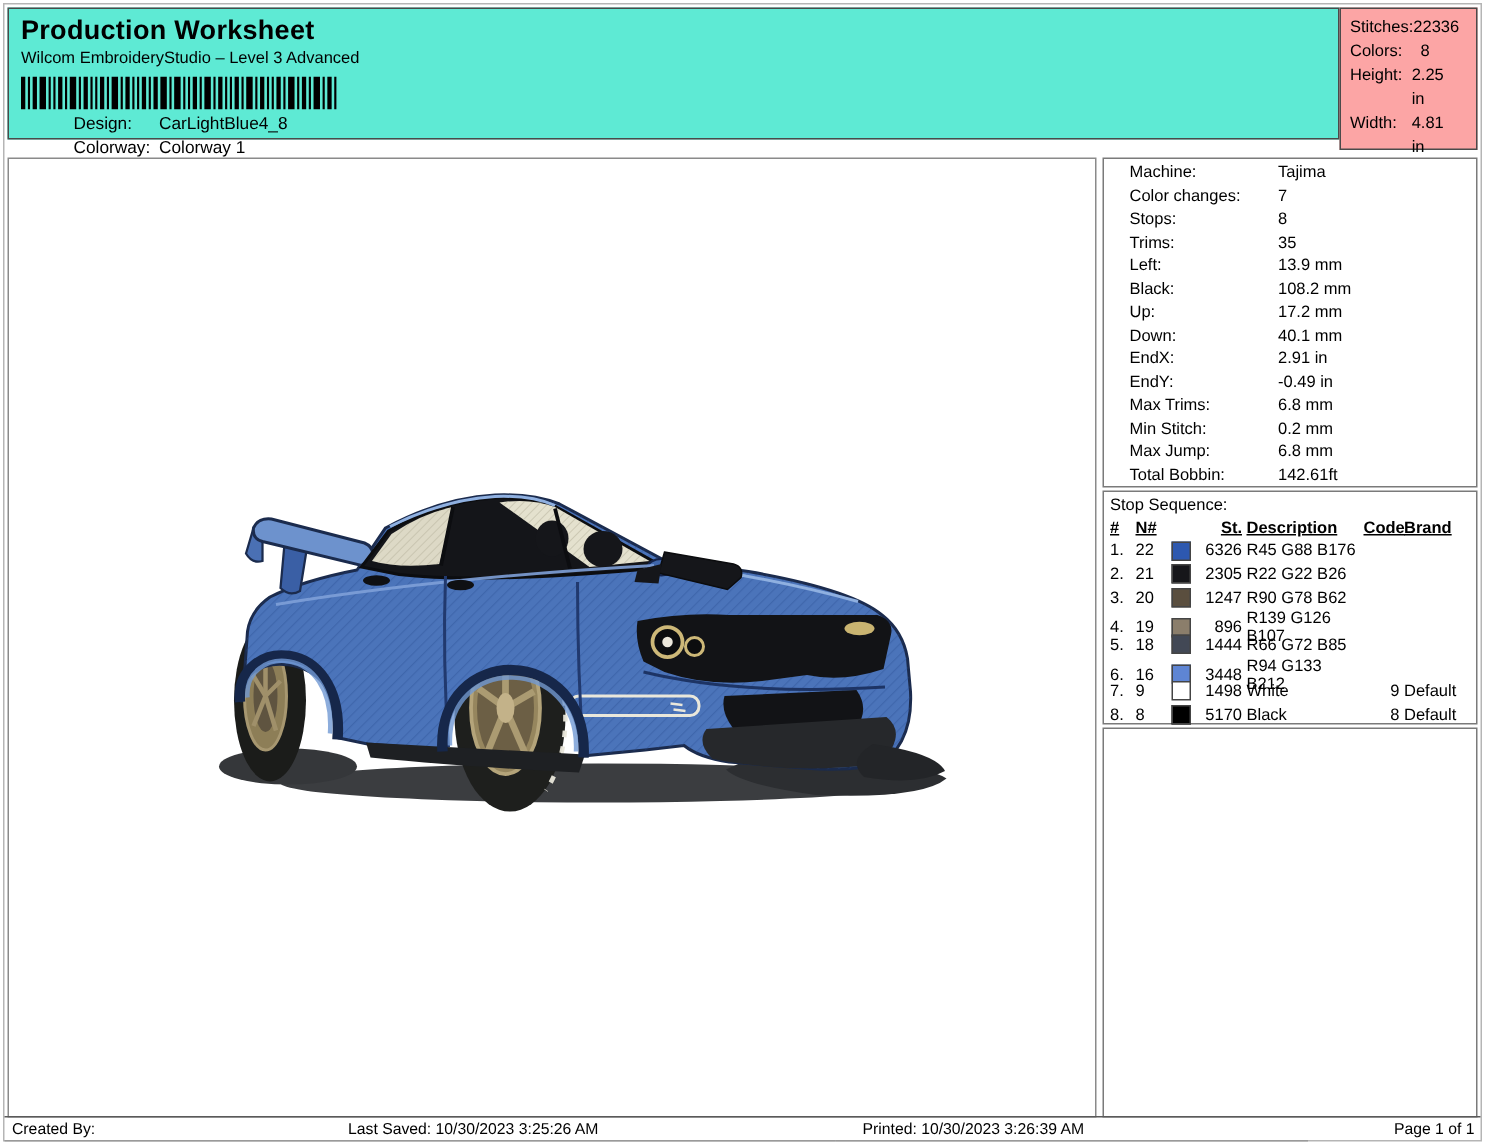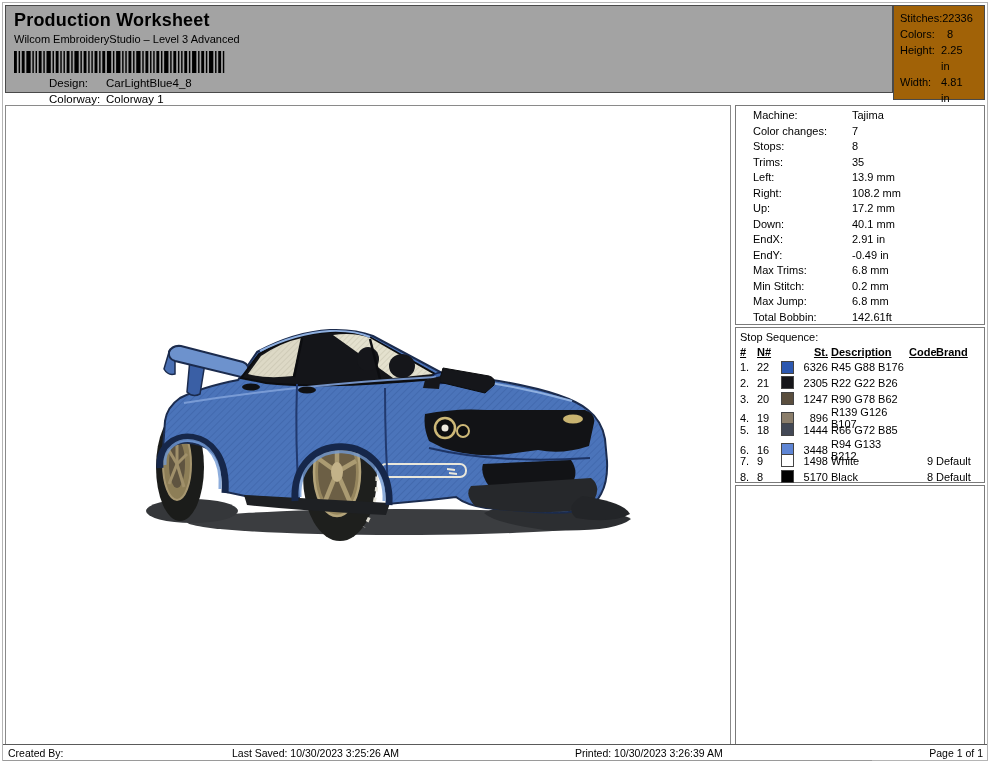--- a/index.html
+++ b/index.html
@@ -1,27 +1,27 @@
 <!DOCTYPE html>
 <html><head>
 <meta charset="utf-8">
 <style>
   html,body{margin:0;padding:0;background:#fff;}
   .page{position:relative;width:990px;height:762px;background:#fff;overflow:hidden;
         font-family:"Liberation Sans","DejaVu Sans",sans-serif;color:#000;}
   .frame{position:absolute;left:2px;top:2px;right:2px;bottom:1px;border:1px solid #b5b5b5;pointer-events:none;}
 
   
-  .hdr-left{position:absolute;left:5px;top:5px;width:888px;height:88px;border:1px solid #4a4a4a;box-sizing:border-box;background:#a3a3a3;}
+  .hdr-left{position:absolute;left:5px;top:5px;width:888px;height:88px;border:1px solid #4a4a4a;box-sizing:border-box;background:#5eead4;}
   .hdr-title{position:absolute;left:8px;top:4px;font-size:18px;font-weight:bold;letter-spacing:.2px;}
   .hdr-sub{position:absolute;left:8px;top:27px;font-size:11px;}
   .barcode{position:absolute;left:8px;top:45px;width:212px;height:22px;}
   .kv-line{position:absolute;left:8px;font-size:11.5px;display:flex;padding-left:35px;}
   .kv-line .k{width:57px;}
-  .hdr-stats{position:absolute;left:893px;top:5px;width:92px;height:95px;border:1px solid #4a4a4a;box-sizing:border-box;background:#a16207;padding:4px 14px 0 6px;}
+  .hdr-stats{position:absolute;left:893px;top:5px;width:92px;height:95px;border:1px solid #4a4a4a;box-sizing:border-box;background:#fca5a5;padding:4px 14px 0 6px;}
   .stat-row{display:flex;font-size:11px;line-height:16px;}
   .stat-row .k{width:47px;}
 
   
   .canvas{position:absolute;left:5px;top:105px;width:726px;height:640px;border:1px solid #8a8a8a;box-sizing:border-box;background:#fff;}
   .design-svg{position:absolute;left:138px;top:213px;width:490px;height:238px;}
 
   
   .panel-box{position:absolute;left:735px;width:250px;border:1px solid #7a7a7a;box-sizing:border-box;background:#fff;}
   .machine-box{top:105px;height:220px;padding:2px 0 0 12px;}
@@ -248,21 +248,21 @@
       </div>
     <div class="m-row">
         <span class="k">Trims:</span>
         <span>35</span>
       </div>
     <div class="m-row">
         <span class="k">Left:</span>
         <span>13.9 mm</span>
       </div>
     <div class="m-row">
-        <span class="k">Right:</span>
+        <span class="k">Black:</span>
         <span>108.2 mm</span>
       </div>
     <div class="m-row">
         <span class="k">Up:</span>
         <span>17.2 mm</span>
       </div>
     <div class="m-row">
         <span class="k">Down:</span>
         <span>40.1 mm</span>
       </div>

